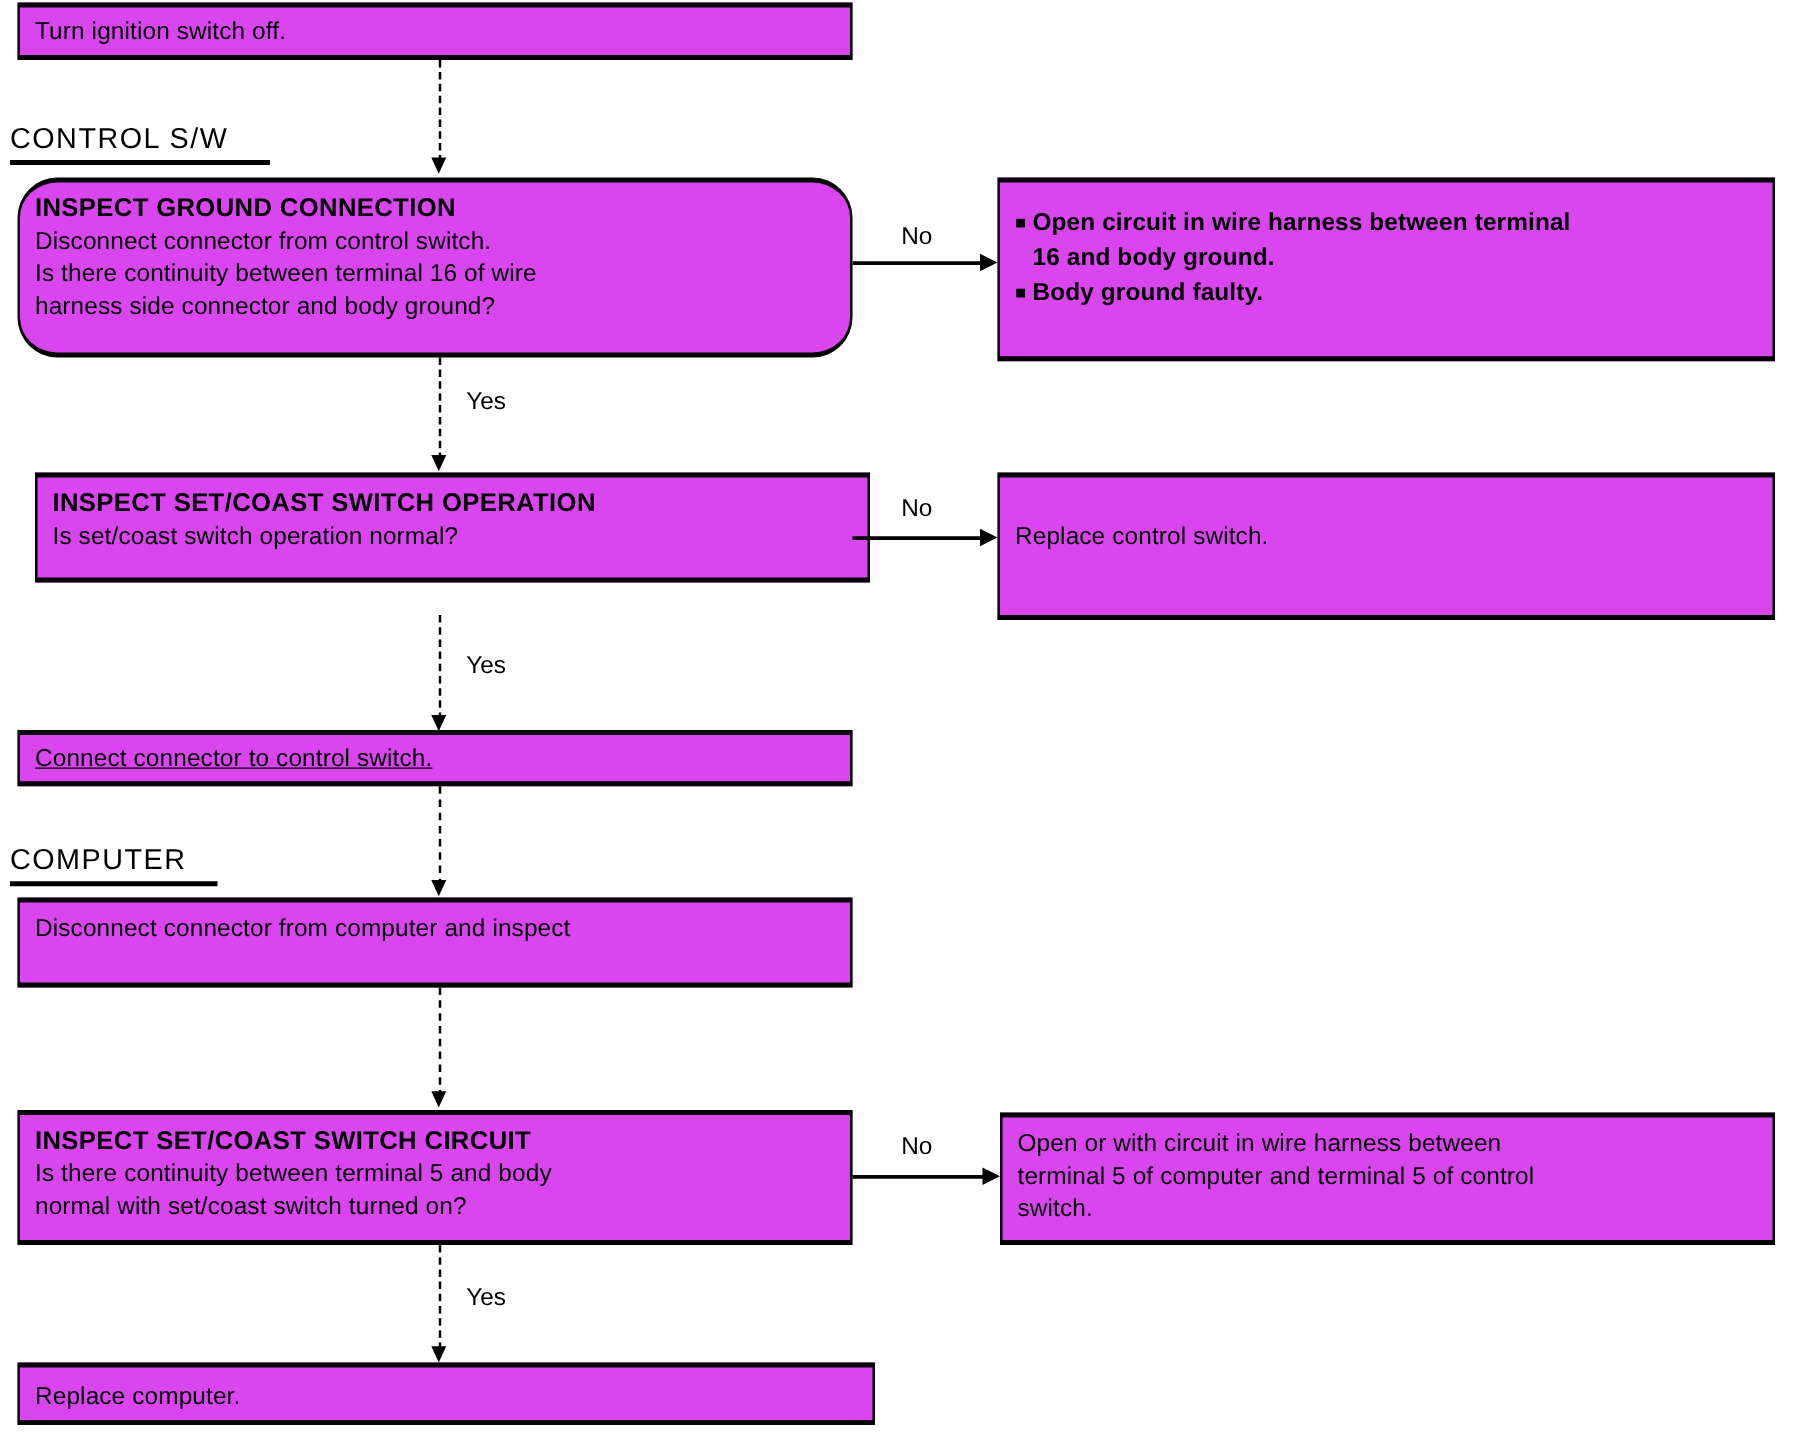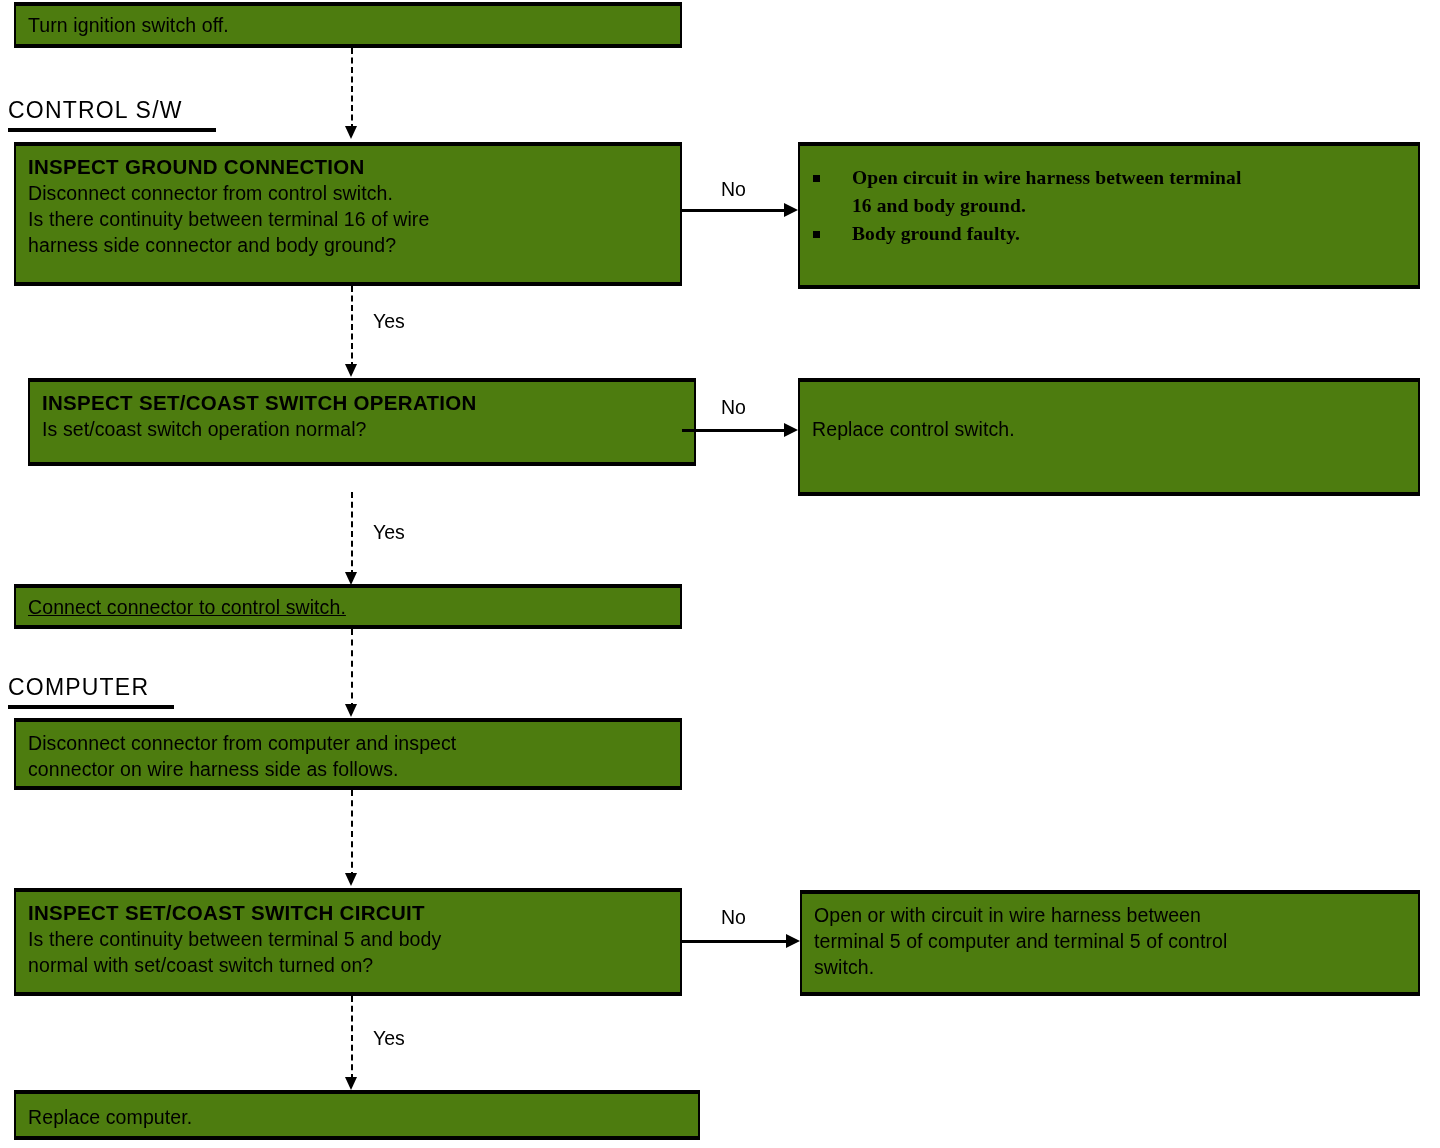--- a/index.html
+++ b/index.html
@@ -15,21 +15,21 @@
     font-family: "Liberation Sans", sans-serif;
     color: #000000;
     overflow: hidden;
   }
 
   
   .box {
     position: absolute;
     box-sizing: border-box;
     border: 2px solid #000;
-    background: #4d7c0f;
+    background: #d946ef;
   }
   .box.heavy {
     border-top-width: 4px;
     border-bottom-width: 4px;
   }
   .box-inner {
     position: absolute;
     left: 12px;
     right: 10px;
     top: 8px;
@@ -90,22 +90,21 @@
   }
   .edge-label {
     position: absolute;
     font-size: 19.5px;
     white-space: nowrap;
   }
 
   
   .bullet-row {
     position: relative;
-    padding-left: 52px;
-    font-family: Liberation Serif, serif;
+    padding-left: 26px;
   }
   .bullet-mark {
     position: absolute;
     left: 13px;
     top: 11px;
     width: 7px;
     height: 7px;
     background: #000;
   }
   .bullet-text {
@@ -126,21 +125,21 @@
       <div class="line">Turn ignition switch off.</div>
     </div>
   </div>
 
   <div class="vline" style="left:351px; top:48px; height:82px;"></div>
   <div class="arrow-down" style="left:345px; top:126px;"></div>
 
   <div class="section-heading" style="left:8px; top:97px;">CONTROL S/W</div>
   <div class="section-rule" style="left:8px; top:128px; width:208px;"></div>
 
-  <div class="box heavy" style="left:14px; top:142px; width:668px; height:144px;">
+  <div class="box heavy" style="left:14px; top:142px; width:668px; height:144px;border-radius:32px;">
     <div class="box-inner" style="top:8px;">
       <div class="title">INSPECT GROUND CONNECTION</div>
       <div class="line">Disconnect connector from control switch.</div>
       <div class="line">Is there continuity between terminal 16 of wire</div>
       <div class="line">harness side connector and body ground?</div>
     </div>
   </div>
 
   <div class="edge-label" style="left:721px; top:178px;">No</div>
   <div class="hline" style="left:682px; top:209px; width:110px;"></div>
@@ -193,21 +192,20 @@
 
   <div class="vline" style="left:351px; top:629px; height:80px;"></div>
   <div class="arrow-down" style="left:345px; top:704px;"></div>
 
   <div class="section-heading" style="left:8px; top:674px;">COMPUTER</div>
   <div class="section-rule" style="left:8px; top:705px; width:166px;"></div>
 
   <div class="box heavy" style="left:14px; top:718px; width:668px; height:72px;">
     <div class="box-inner" style="top:8px;">
       <div class="line">Disconnect connector from computer and inspect</div>
-      <div class="line">connector on wire harness side as follows.</div>
     </div>
   </div>
 
   <div class="vline" style="left:351px; top:790px; height:88px;"></div>
   <div class="arrow-down" style="left:345px; top:873px;"></div>
 
   <div class="box heavy" style="left:14px; top:888px; width:668px; height:108px;">
     <div class="box-inner" style="top:8px;">
       <div class="title">INSPECT SET/COAST SWITCH CIRCUIT</div>
       <div class="line">Is there continuity between terminal 5 and body</div>

